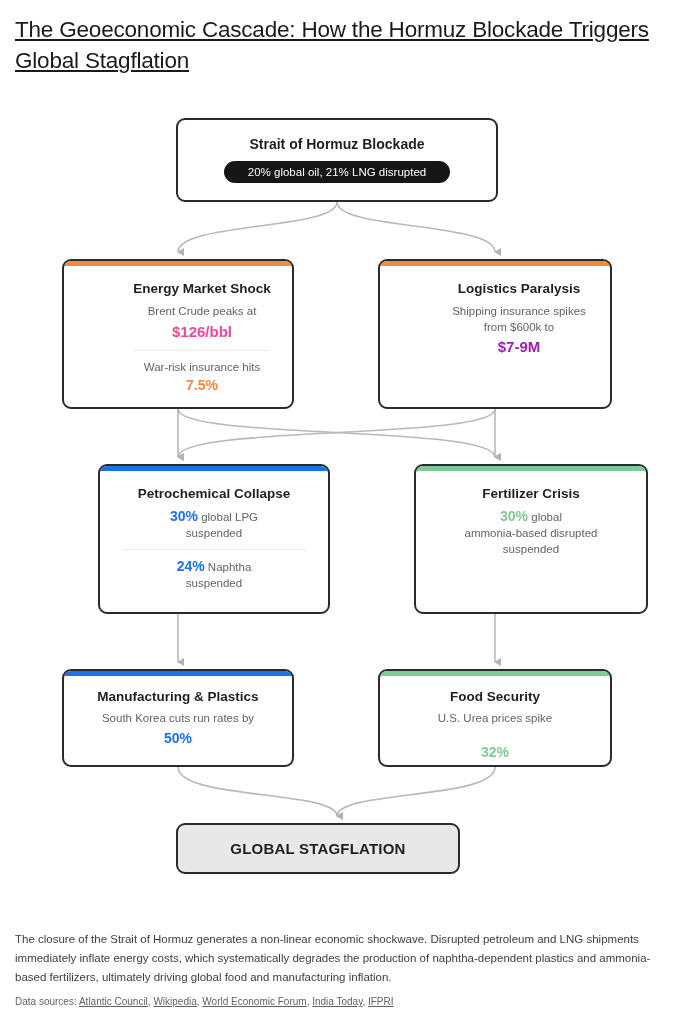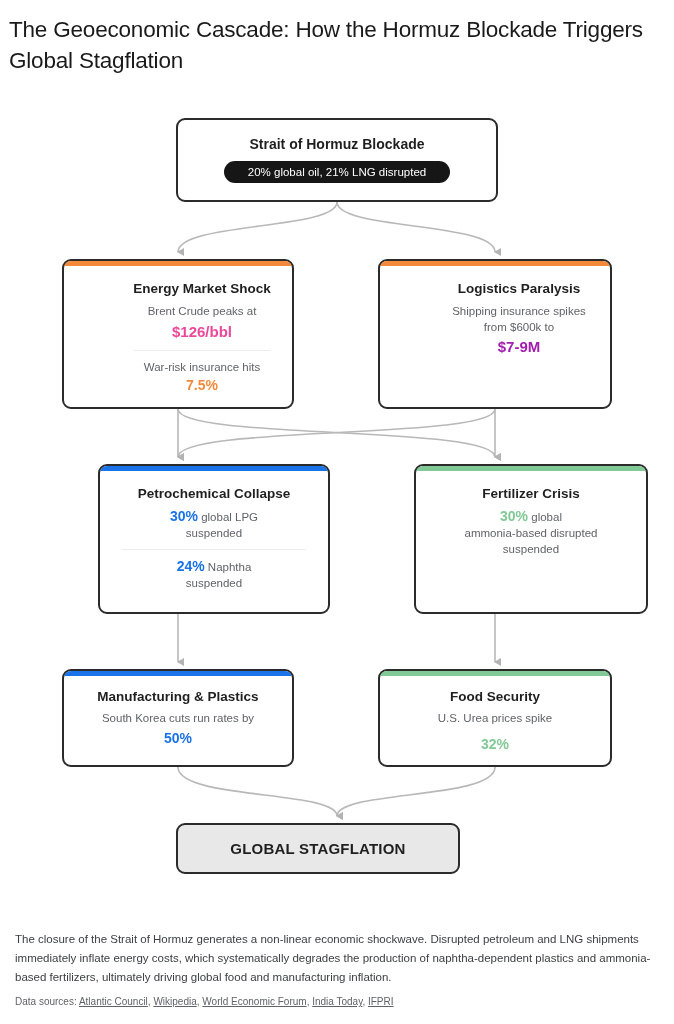--- a/index.html
+++ b/index.html
@@ -1,21 +1,21 @@
 <!DOCTYPE html>
 <html><head>
 <meta charset="utf-8">
 <style>
   * { box-sizing: border-box; margin: 0; padding: 0; }
   html, body { width: 674px; height: 1024px; background: #ffffff; overflow: hidden; }
   body { font-family: "Liberation Sans", "DejaVu Sans", sans-serif; color: #1f1f1f; position: relative; }
 
   .title {
-    position: absolute; left: 9px; top: 14px; width: 650px;
-    font-size: 22.5px; line-height: 31px; color: #1a1a1a; font-weight: 400; letter-spacing: -0.2px;
+    position: absolute; left: 15px; top: 14px; width: 650px;
+    font-size: 22.5px; line-height: 31px; color: #1a1a1a; font-weight: 400; letter-spacing: -0.2px; text-decoration: underline;
   }
 
   .diagram { position: absolute; left: 0; top: 0; width: 674px; height: 900px; }
   svg.connectors { position: absolute; left: 0; top: 0; width: 674px; height: 900px; }
 
   .box {
     position: absolute; background: #fff; border: 2px solid #2b2b2b; border-radius: 9px;
     text-align: center; overflow: hidden;
   }
   .box .bar { position: absolute; left: 0; top: 0; right: 0; height: 5px; }
@@ -134,21 +134,21 @@
     <div class="bar" style="background:#1a73e8"></div>
     <div class="box-title" style="margin-top:18px; margin-bottom:6px">Manufacturing &amp; Plastics</div>
     <div class="sub">South Korea cuts run rates by</div>
     <div class="big" style="color:#1a73e8; font-size:14px; margin-top:2px">50%</div>
   </div>
 
   <div class="box r3 right">
     <div class="bar" style="background:#81c995"></div>
     <div class="box-title" style="margin-top:18px; margin-bottom:6px">Food Security</div>
     <div class="sub">U.S. Urea prices spike</div>
-    <div class="big" style="color:#81c995; font-size:14px; margin-top:8px">32%</div>
+    <div class="big" style="color:#81c995; font-size:14px; margin-top:16px">32%</div>
   </div>
 
   <div class="box final">
     <span>GLOBAL STAGFLATION</span>
   </div>
 </div>
 
 <div class="footer-text">The closure of the Strait of Hormuz generates a non-linear economic shockwave. Disrupted petroleum and LNG shipments immediately inflate energy costs, which systematically degrades the production of naphtha-dependent plastics and ammonia-based fertilizers, ultimately driving global food and manufacturing inflation.</div>
 
 <div class="sources">

